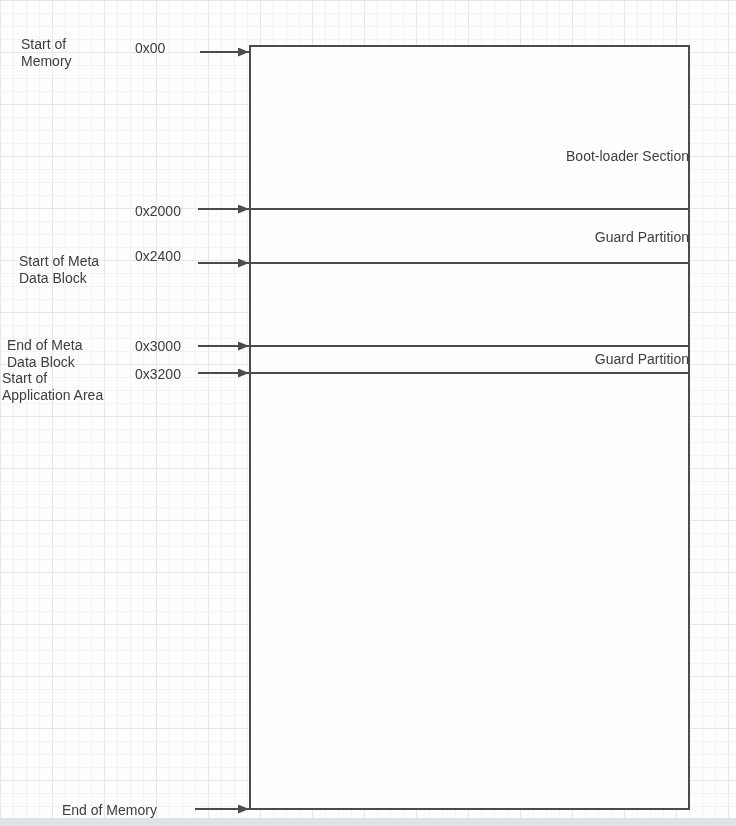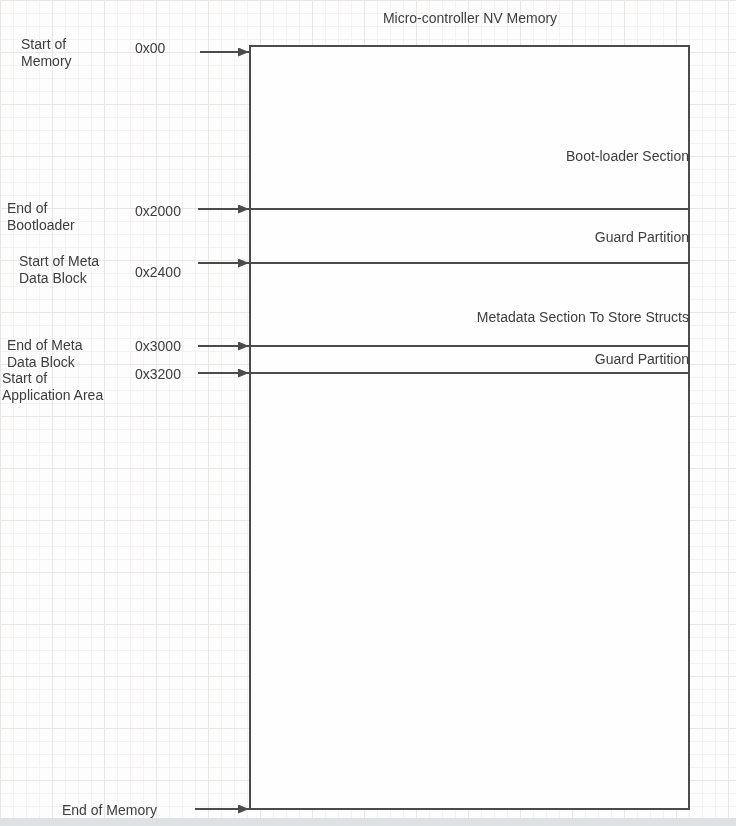--- a/index.html
+++ b/index.html
@@ -69,49 +69,45 @@
     left: 0; top: 818px;
     width: 736px; height: 8px;
     background: #dfe2e5;
   }
 </style>
 </head>
 <body>
 
 <div class="canvas">
 
-  <div class="title">Micro-controller NV Memory</div>
 
   <div class="membox"></div>
 
   <div class="divider" style="top:208px"></div>
   <div class="divider" style="top:262px"></div>
   <div class="divider" style="top:345px"></div>
   <div class="divider" style="top:372px"></div>
 
   <div class="sec-label" style="top:148px">Boot-loader Section</div>
   <div class="sec-label" style="top:229px">Guard Partition</div>
-  <div class="sec-label" style="top:309px">Metadata Section To Store Structs</div>
   <div class="sec-label" style="top:351px">Guard Partition</div>
 
   <div class="marker-label" style="left:21px; top:36px">Start of
 Memory</div>
-  <div class="marker-label" style="left:7px; top:200px">End of
-Bootloader</div>
   <div class="marker-label" style="left:19px; top:253px">Start of Meta
 Data Block</div>
   <div class="marker-label" style="left:7px; top:337px">End of Meta
 Data Block</div>
   <div class="marker-label" style="left:2px; top:370px">Start of
 Application Area</div>
   <div class="marker-label" style="left:62px; top:802px">End of Memory</div>
 
   <div class="addr" style="top:40px">0x00</div>
   <div class="addr" style="top:203px">0x2000</div>
-  <div class="addr" style="top:264px">0x2400</div>
+  <div class="addr" style="top:248px">0x2400</div>
   <div class="addr" style="top:338px">0x3000</div>
   <div class="addr" style="top:366px">0x3200</div>
 
   <svg class="arrows" viewBox="0 0 736 826">
     <defs>
       <marker id="ah" markerUnits="userSpaceOnUse" markerWidth="12" markerHeight="10" refX="11" refY="4.5" orient="auto">
         <path d="M0,0 L11,4.5 L0,9 Z" fill="#4b4b4b"></path>
       </marker>
     </defs>
     <line x1="200" y1="52" x2="249" y2="52" stroke="#4b4b4b" stroke-width="2" marker-end="url(#ah)"></line>

